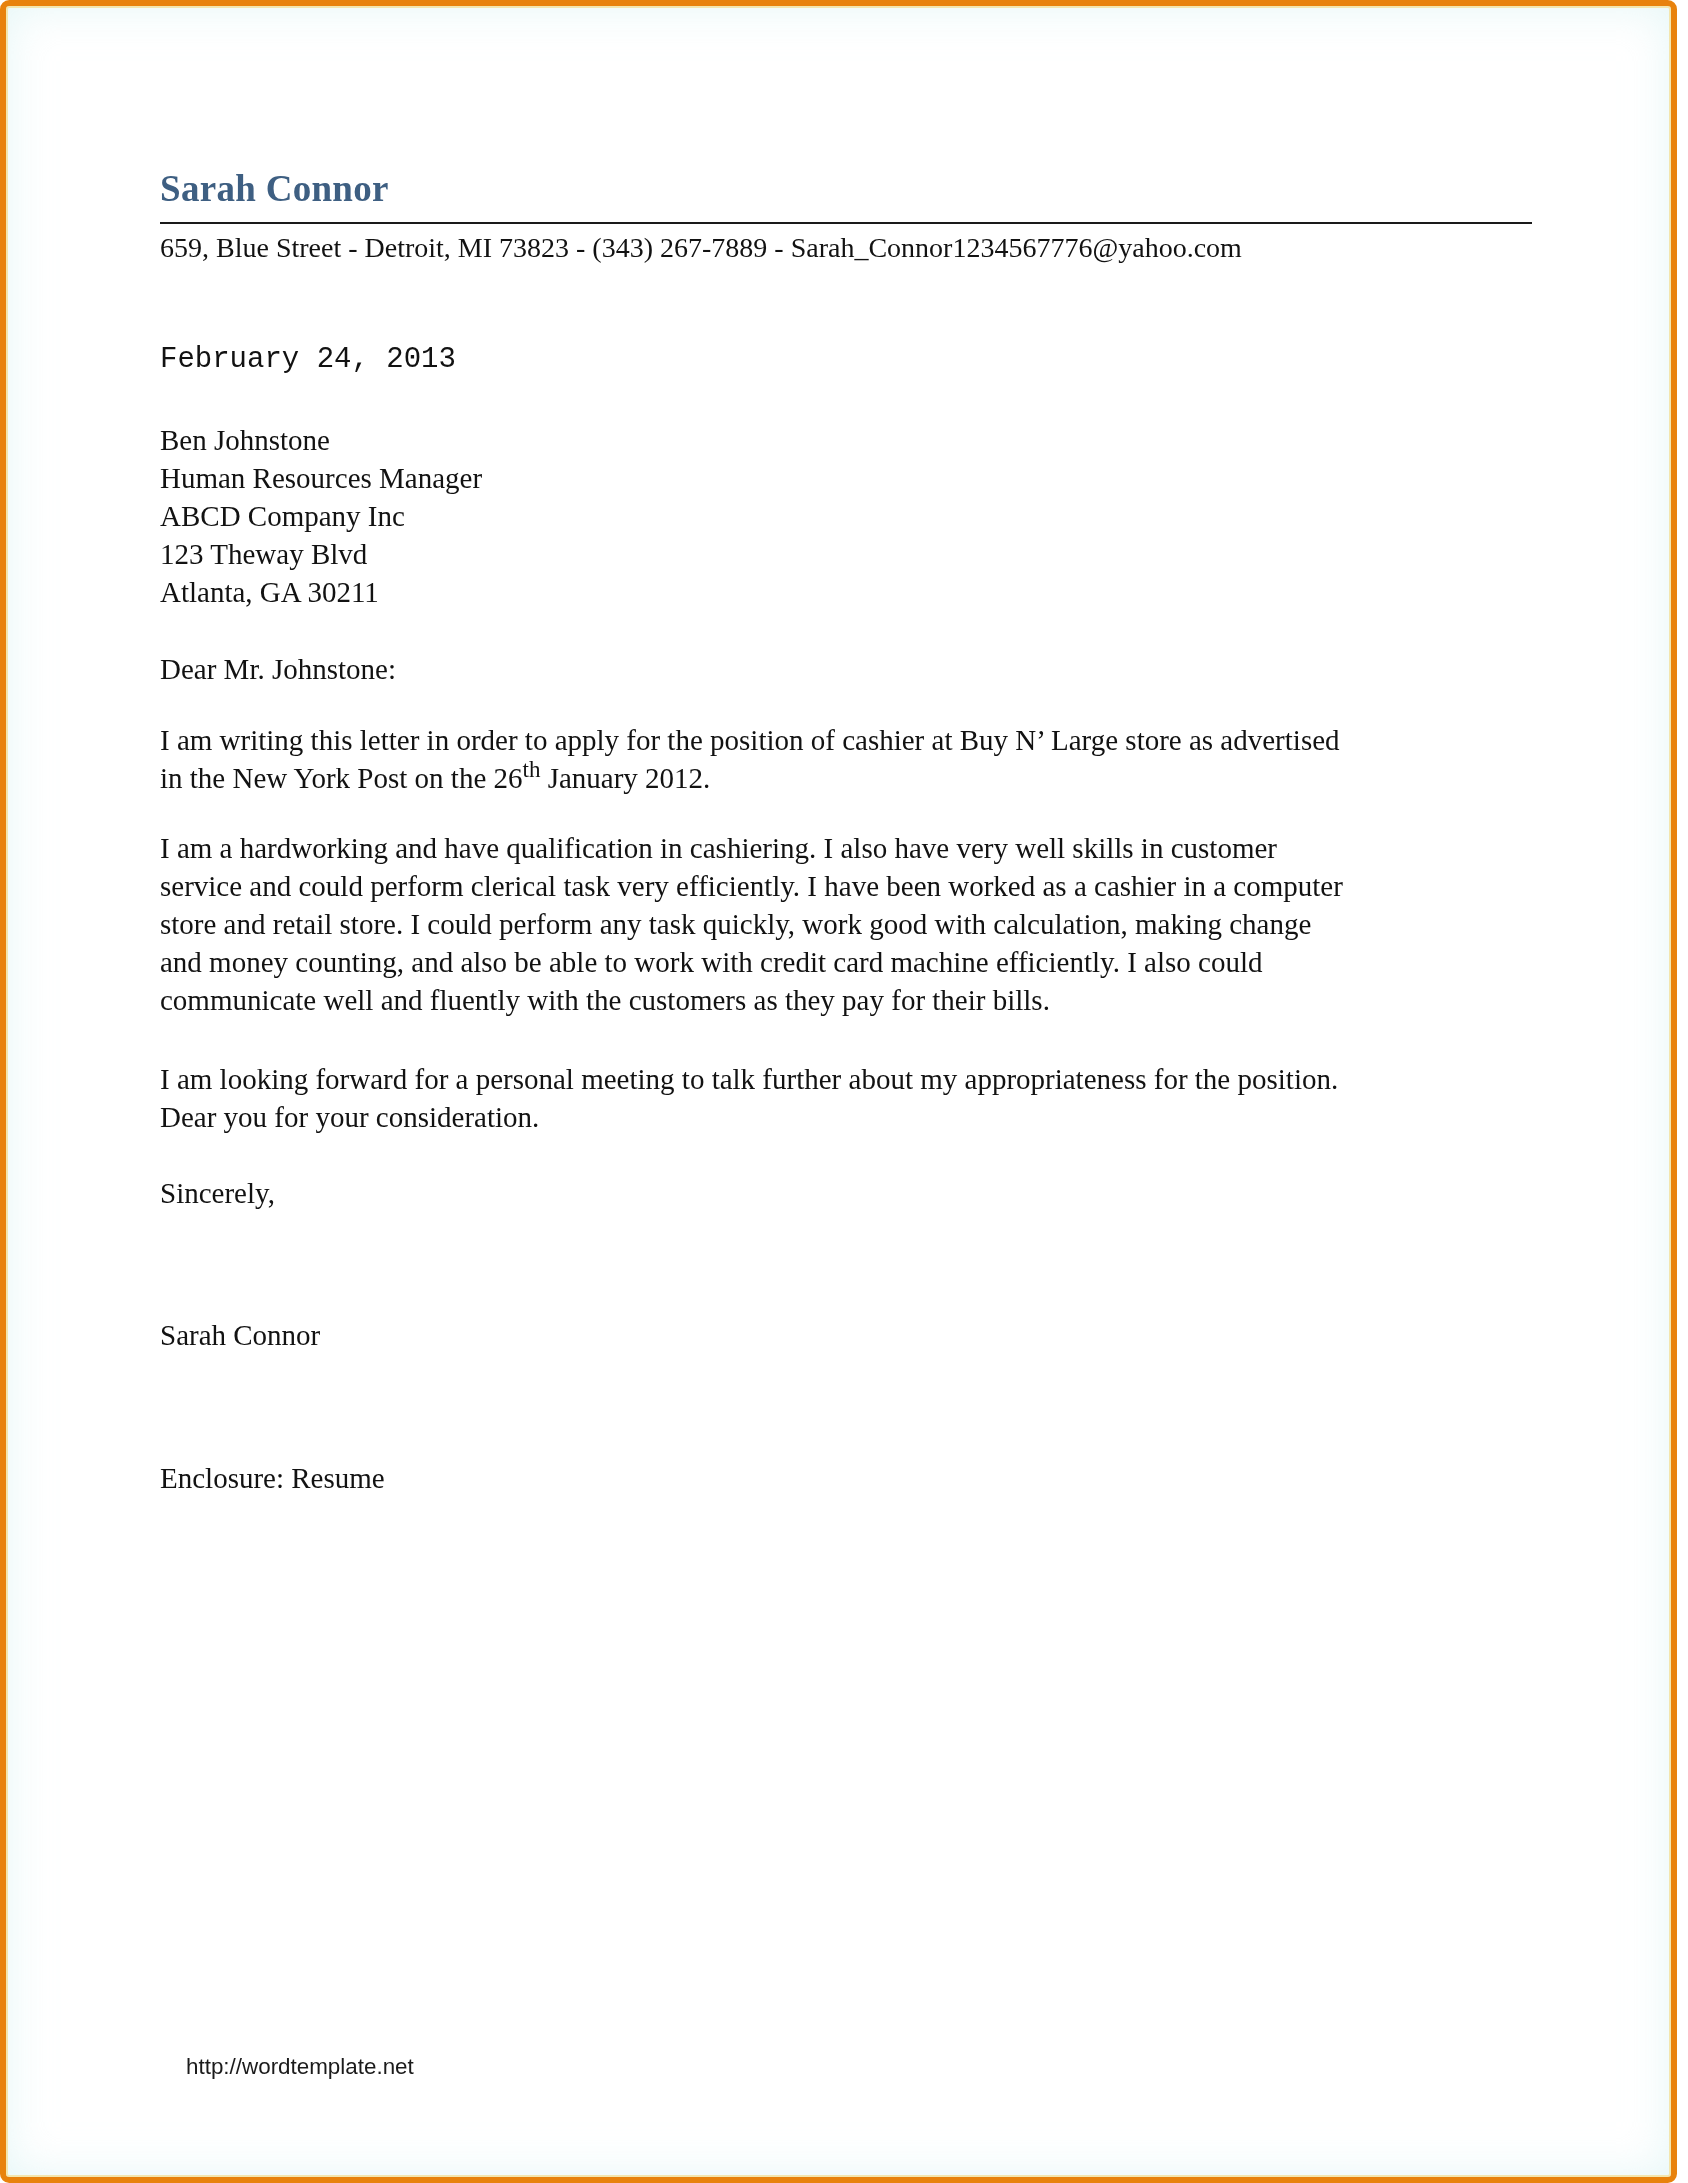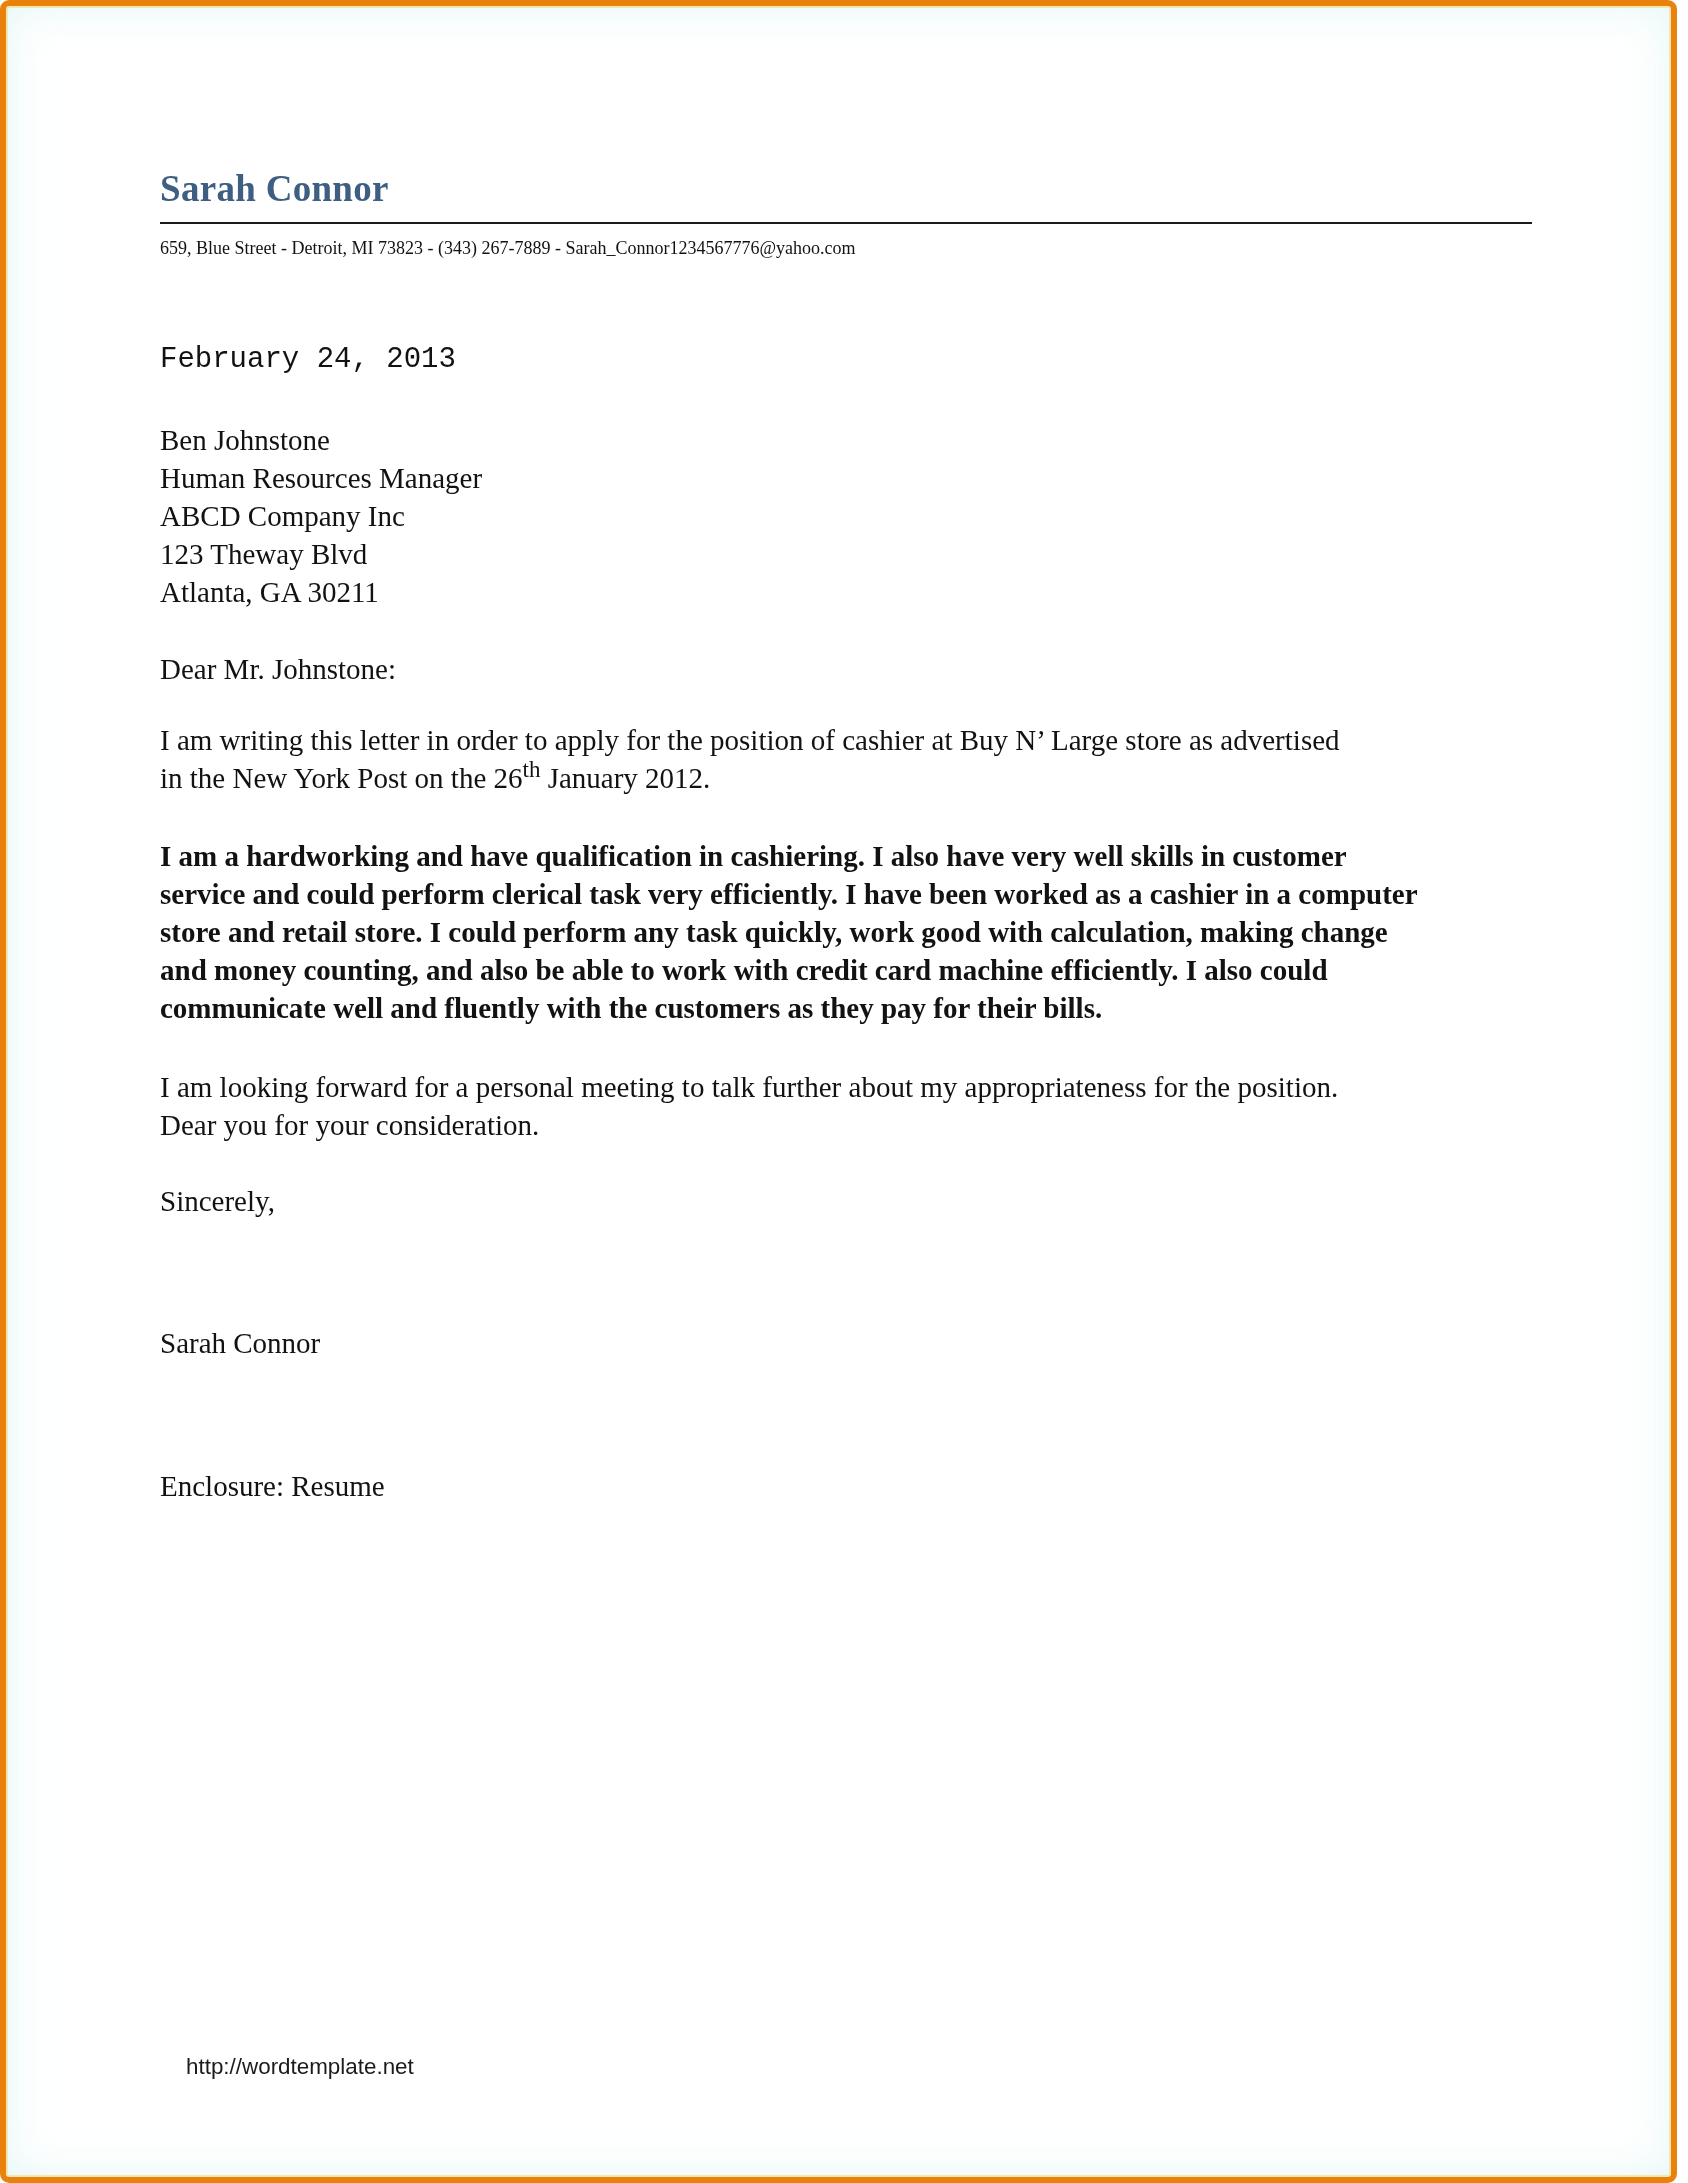--- a/index.html
+++ b/index.html
@@ -36,30 +36,30 @@
 
   .rule {
     margin-top: 12px;
     width: 1372px;
     height: 2px;
     background: #1a1a1a;
   }
 
   .contact {
     margin-top: 5.3px;
-    font-size: 18px;
+    font-size: 28px;
     line-height: 38px;
     white-space: pre;
   }
 
   .date       { margin-top: 74px; font-family: Liberation Mono, monospace; }
   .recipient  { margin-top: 42px; }
   .salutation { margin-top: 39px; }
   .para-1     { margin-top: 33px; }
-  .para-2     { margin-top: 40px; font-weight: bold; }
+  .para-2     { margin-top: 32px; }
   .para-3     { margin-top: 41px; }
   .closing    { margin-top: 38px; }
   .signature  { margin-top: 104px; }
   .enclosure  { margin-top: 105px; }
 
   .line { display: block; white-space: pre; }
 
   sup.ord {
     font-size: 23px;
     line-height: 0;

